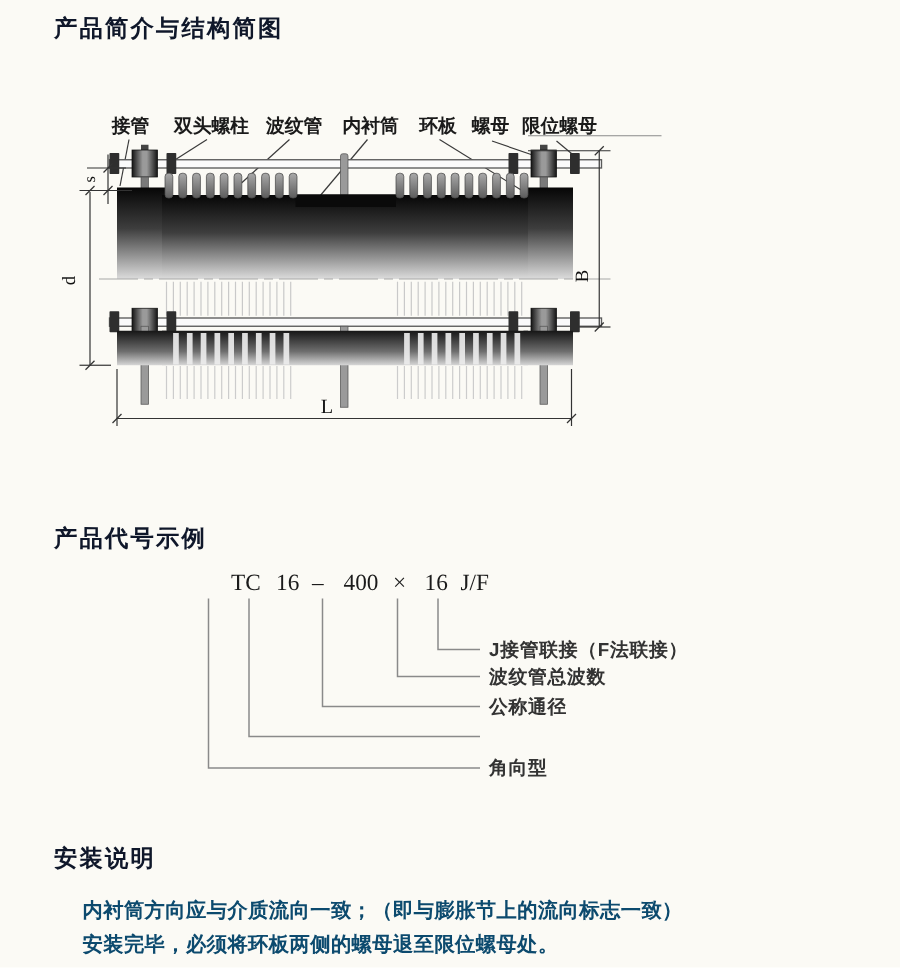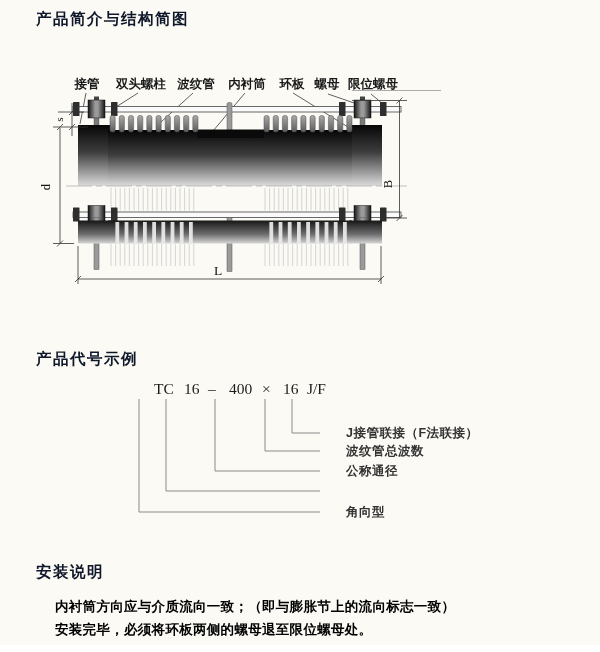--- a/index.html
+++ b/index.html
@@ -2,22 +2,22 @@
 <html><head>
 <meta charset="utf-8">
 <style>
   html,body{margin:0;padding:0;}
   body{width:600px;height:652px;position:relative;font-family:"Liberation Sans",sans-serif;}
   .page{position:absolute;inset:0;background:#fbfaf5;overflow:hidden;}
   .bottom-strip{position:absolute;left:0;top:645px;width:600px;height:7px;background:#ffffff;}
   .sec-title{position:absolute;left:36px;font-size:15.5px;font-weight:700;color:#0f172a;letter-spacing:1.5px;white-space:nowrap;}
   #svg-art{position:absolute;left:0;top:0;width:600px;height:652px;}
   .code-seg{position:absolute;top:380px;font-family:"Liberation Serif",serif;font-size:15.5px;font-weight:500;color:#1b1b1b;white-space:nowrap;margin-left:26px;}
-  .callout-label{position:absolute;left:346px;font-size:12.5px;font-weight:600;color:#333;letter-spacing:0.5px;white-space:nowrap;text-align:center;}
-  .install-line{position:absolute;left:55px;font-size:13.5px;font-weight:600;color:#000000;letter-spacing:0.3px;white-space:nowrap;}
+  .callout-label{position:absolute;left:326px;font-size:12.5px;font-weight:600;color:#333;letter-spacing:0.5px;white-space:nowrap;text-align:center;}
+  .install-line{position:absolute;left:55px;font-size:13.5px;font-weight:600;color:#0c4a6e;letter-spacing:0.3px;white-space:nowrap;}
 </style>
 </head>
 <body>
 
 <div class="page">
 
   <svg id="svg-art" viewBox="0 0 600 652" xmlns="http://www.w3.org/2000/svg">
     <defs>
       <linearGradient id="gBodyTop" x1="0" y1="0" x2="0" y2="1">
         <stop offset="0" stop-color="#060606"></stop>

